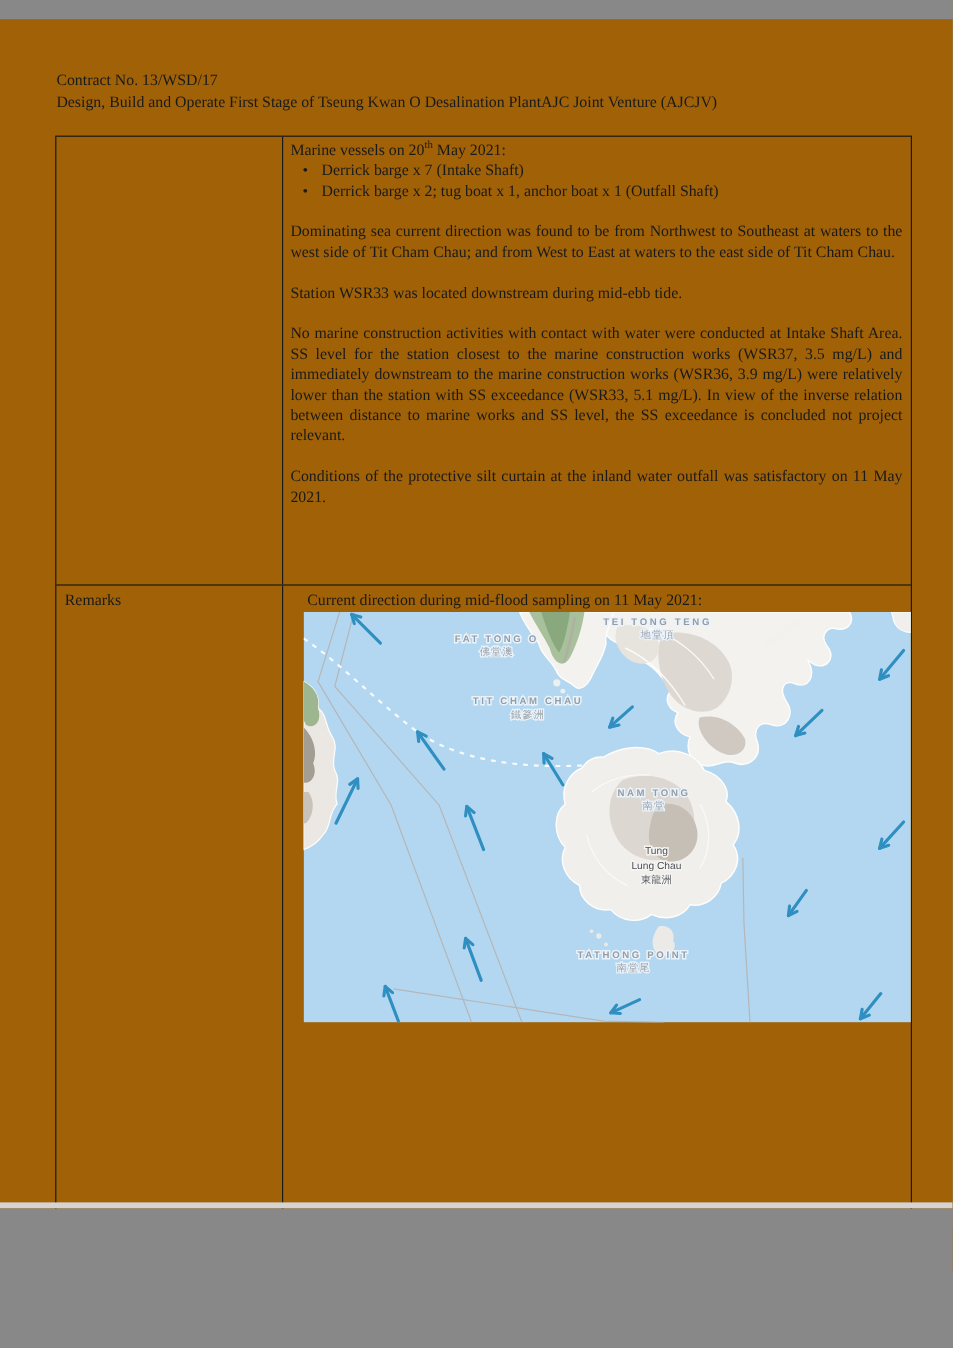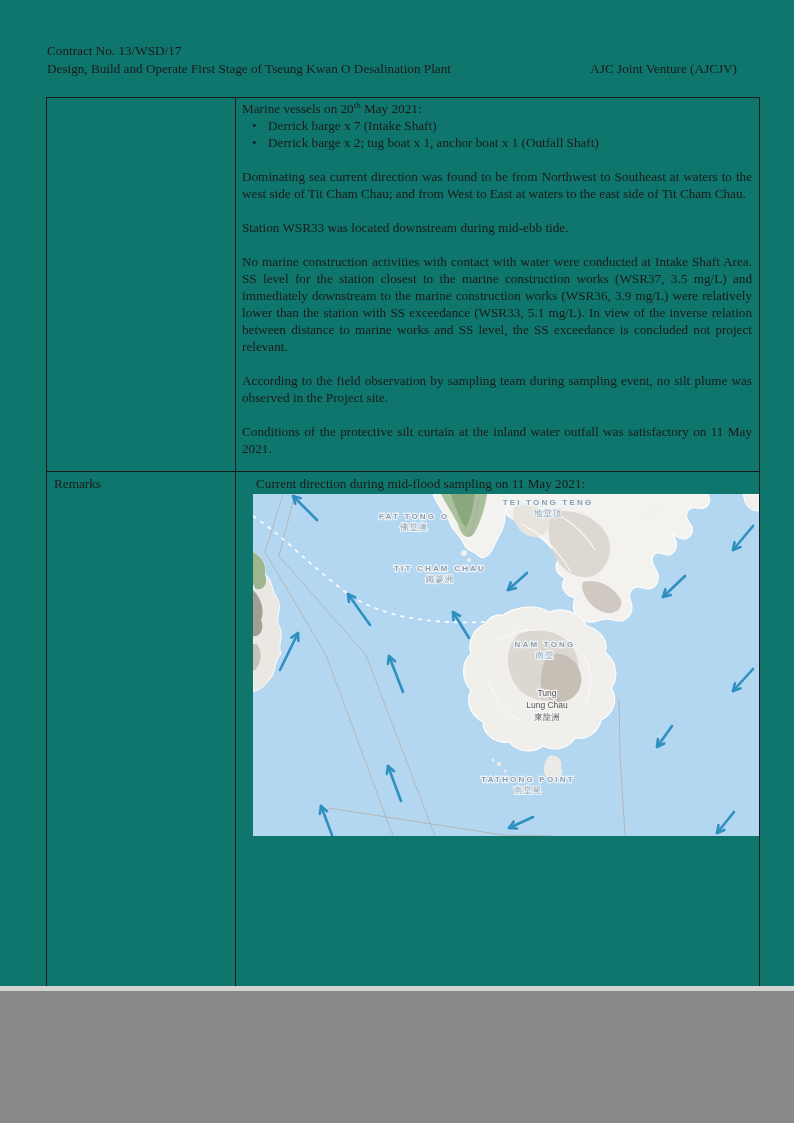--- a/index.html
+++ b/index.html
@@ -1,20 +1,20 @@
 <!DOCTYPE html>
 <html><head>
 <meta charset="utf-8">
 <style>
   html,body{margin:0;padding:0;background:#888;}
-  .page{position:relative;width:794px;height:991px;background:#0f766e;margin:0 auto;overflow:hidden;
+  .page{position:relative;width:794px;height:991px;background:#a16207;margin:16px auto;overflow:hidden;
         font-family:"Liberation Serif",serif;color:#1a1a1a;}
   
   .header{position:absolute;left:47px;top:42px;width:690px;font-size:13.2px;line-height:18px;}
-  .header-row2{display:flex;justify-content:space-between;}
+  .header-row2{display:flex;justify-content:flex-start;}
   
   .doc-table{position:absolute;left:46px;top:97px;width:714px;border:1.5px solid #1a1a1a;box-sizing:border-box;}
   .row{display:grid;grid-template-columns:189px 1fr;}
   .row1{height:373px;border-bottom:1.5px solid #1a1a1a;}
   .row2{height:572px;gap:14px;}
   .cell{box-sizing:border-box;overflow:hidden;}
   .cell.left{border-right:1.5px solid #1a1a1a;padding:3px 4px 0 7px;font-size:13.2px;line-height:17px;}
   .cell.right{padding:2px 7px 0 6px;font-size:13.2px;line-height:17px;}
   .intro{margin:0;}
   .intro sup{font-size:9px;line-height:0;}
@@ -55,21 +55,20 @@
       <div class="cell left"></div>
       <div class="cell right">
         <p class="intro"><span>Marine vessels on 20</span><sup>th</sup><span> May 2021:</span></p>
         <ul class="vessels">
           <li>Derrick barge x 7 (Intake Shaft)</li>
           <li>Derrick barge x 2; tug boat x 1, anchor boat x 1 (Outfall Shaft)</li>
         </ul>
         <p class="para">Dominating sea current direction was found to be from Northwest to Southeast at waters to the west side of Tit Cham Chau; and from West to East at waters to the east side of Tit Cham Chau.</p>
         <p class="para">Station WSR33 was located downstream during mid-ebb tide.</p>
         <p class="para">No marine construction activities with contact with water were conducted at Intake Shaft Area. SS level for the station closest to the marine construction works (WSR37, 3.5 mg/L) and immediately downstream to the marine construction works (WSR36, 3.9 mg/L) were relatively lower than the station with SS exceedance (WSR33, 5.1 mg/L). In view of the inverse relation between distance to marine works and SS level, the SS exceedance is concluded not project relevant.</p>
-        <p class="para">According to the field observation by sampling team during sampling event, no silt plume was observed in the Project site.</p>
         <p class="para">Conditions of the protective silt curtain at the inland water outfall was satisfactory on 11 May 2021.</p>
       </div>
     </div>
 
     <div class="row row2">
       <div class="cell left">
         <span>Remarks</span>
       </div>
       <div class="cell right">
         <p class="caption">Current direction during mid-flood sampling on 11 May 2021:</p>

